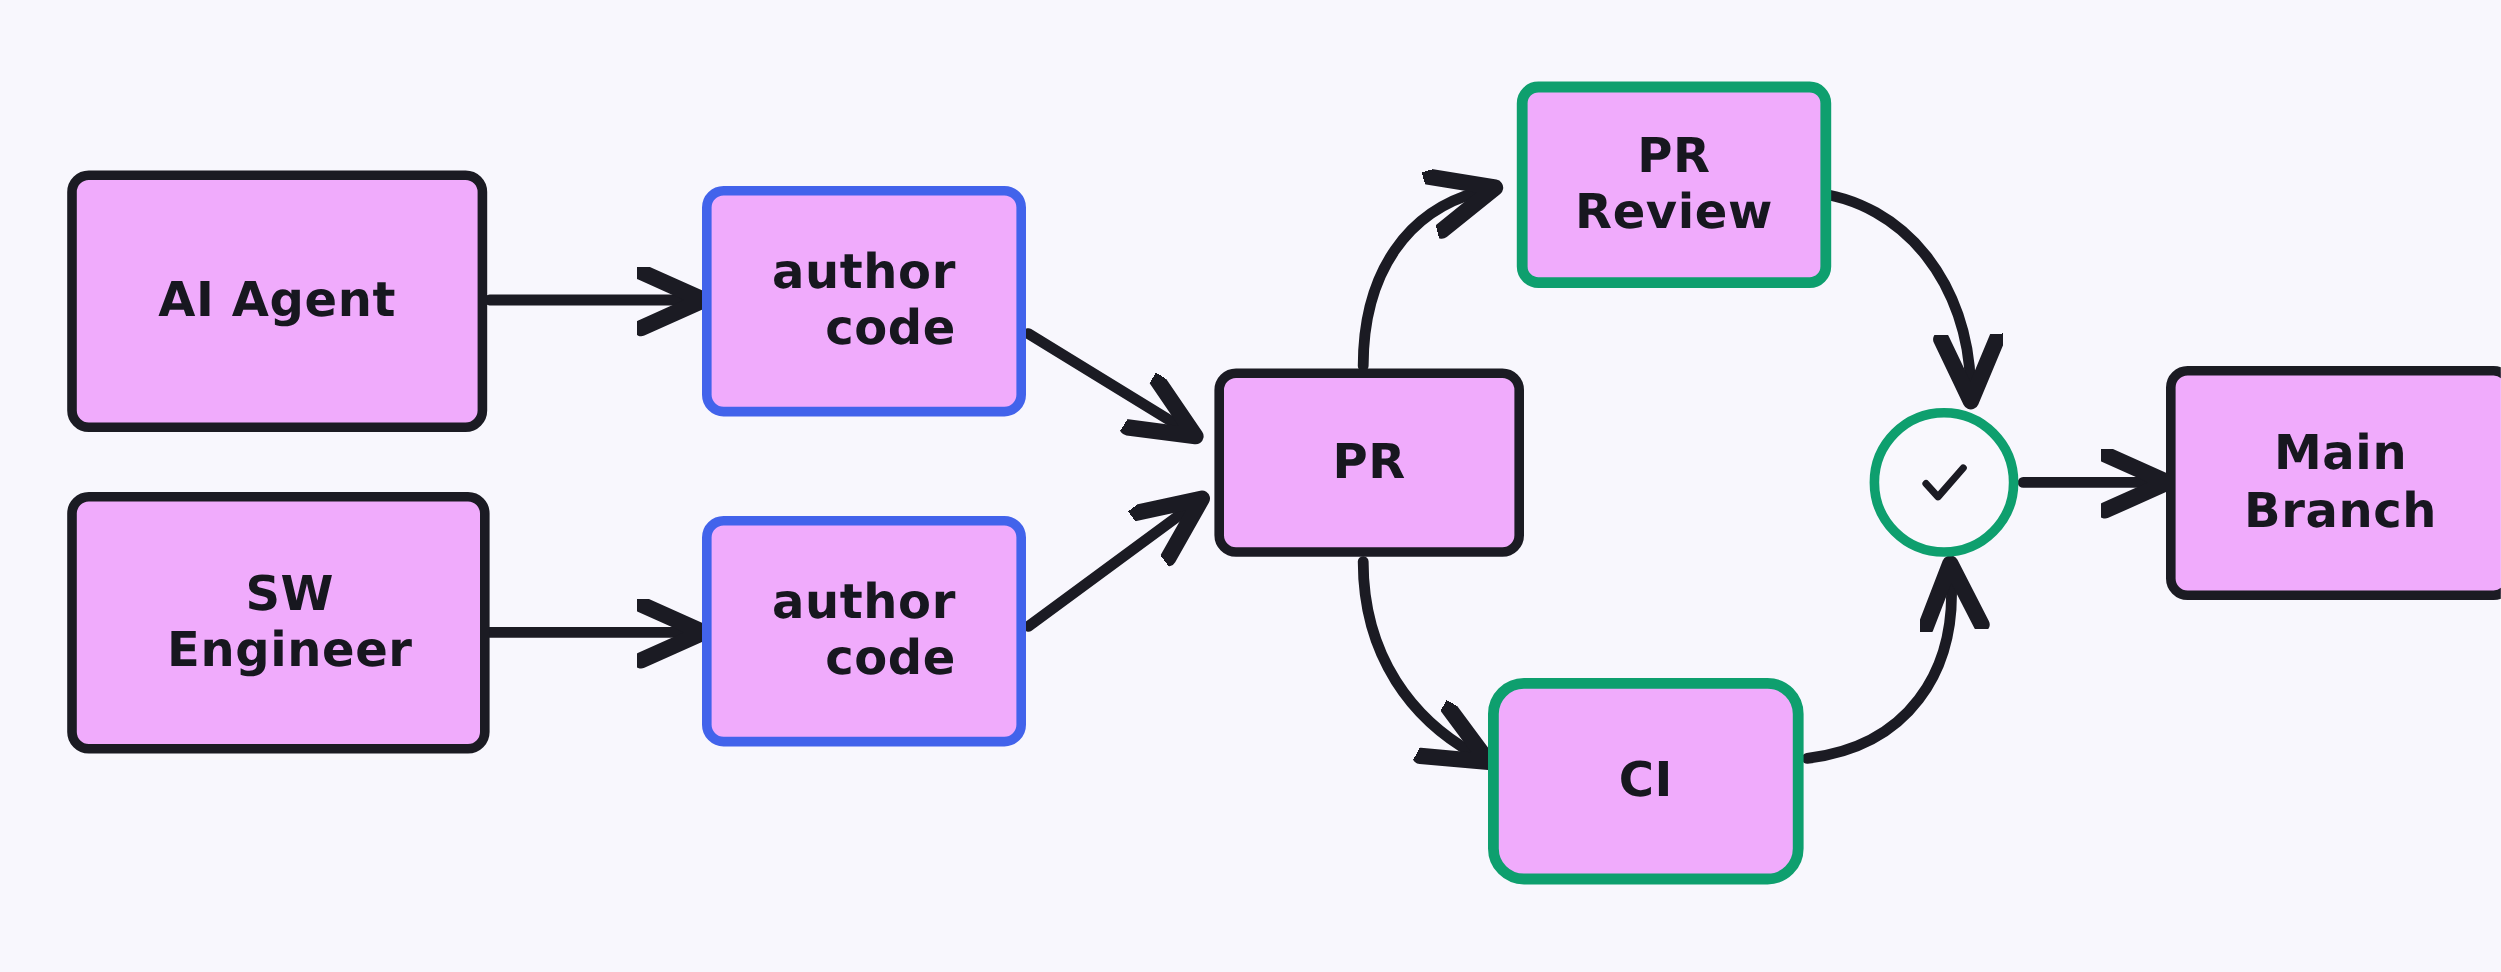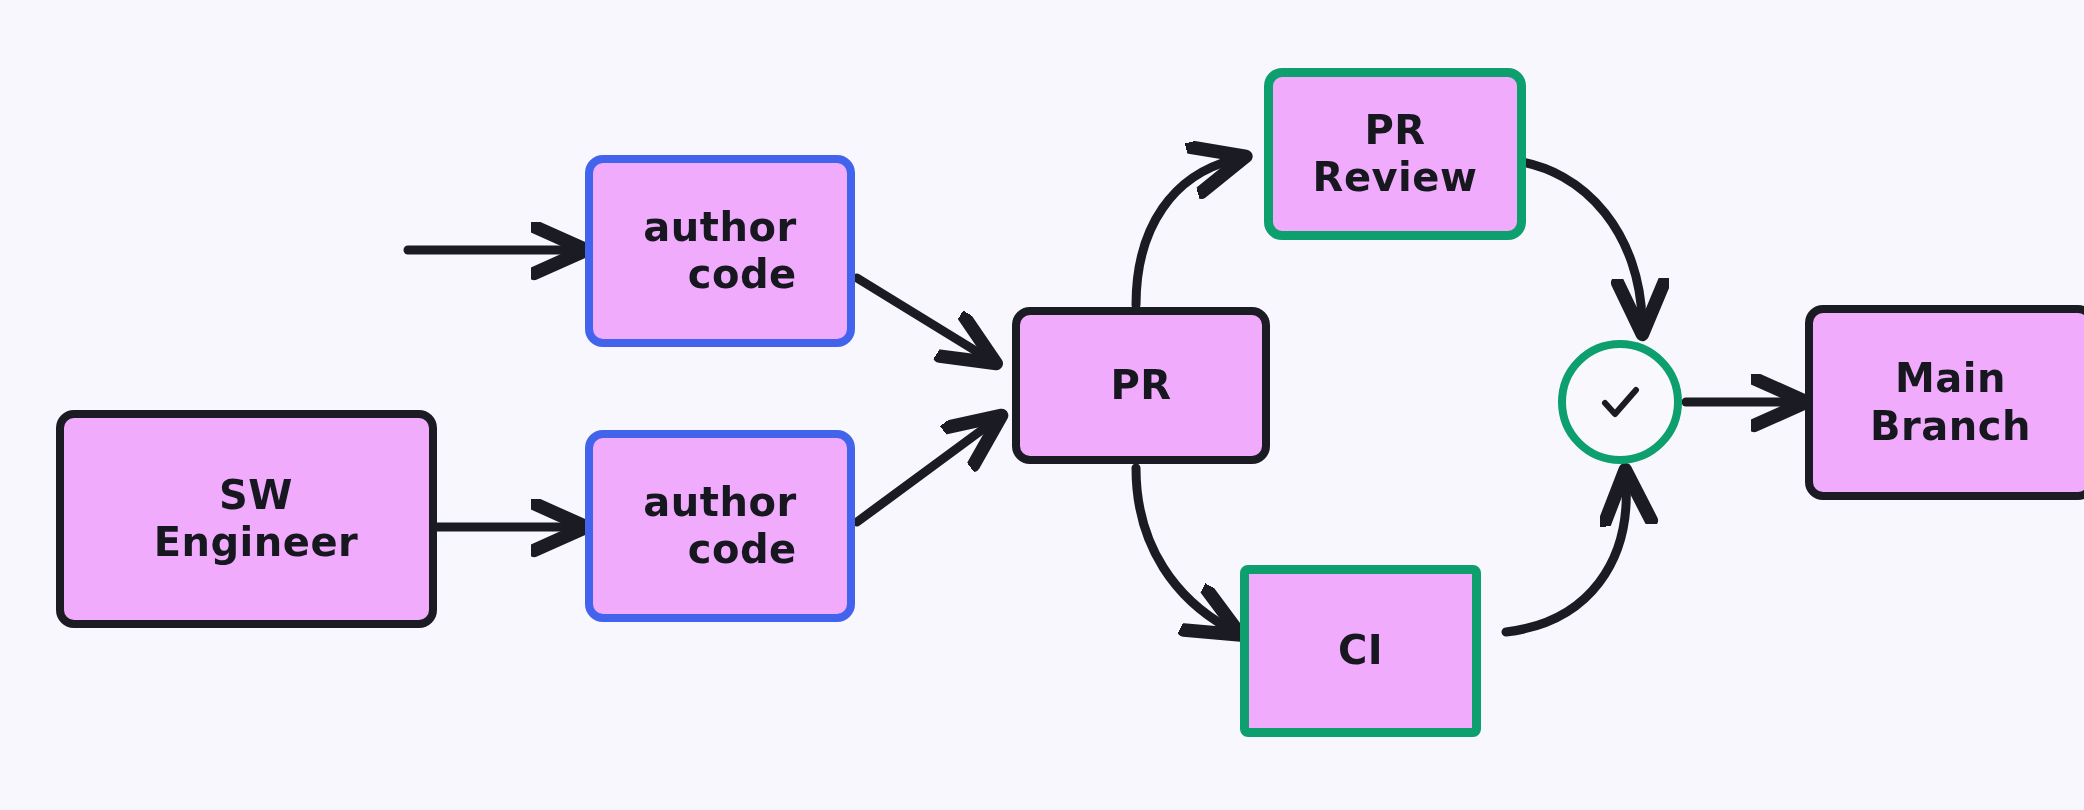--- a/index.html
+++ b/index.html
@@ -111,36 +111,37 @@
 
     <g>
       <path d="M 1506,632 C 1590,622 1630,560 1626,484" fill="none" stroke="#1b1b23" stroke-width="9" stroke-linecap="round" marker-end="url(#arrowhead-ink)"></path>
     </g>
 
     <g>
       <path d="M 1686,402 L 1792,402" fill="none" stroke="#1b1b23" stroke-width="9" stroke-linecap="round" marker-end="url(#arrowhead-ink)"></path>
     </g>
   </svg>
 
+  <div class="node node-black" style="left:56px; top:142px; width:350px; height:218px; border-width:8px; border-radius:18px; font-size:40px;">AI Agent</div>
 
-  <div class="node node-black" style="left:56px; top:410px; width:381px; height:218px; border-width:8px; border-radius:18px; font-size:40px;padding-left:19px;">SW
+  <div class="node node-black" style="left:56px; top:410px; width:352px; height:218px; border-width:8px; border-radius:18px; font-size:40px;padding-left:19px;">SW
 Engineer</div>
 
   <div class="node node-blue" style="left:585px; top:155px; width:270px; height:192px; border-width:8px; border-radius:18px; font-size:40px;">author
 code</div>
 
   <div class="node node-blue" style="left:585px; top:430px; width:270px; height:192px; border-width:8px; border-radius:18px; font-size:40px;">author
 code</div>
 
   <div class="node node-black" style="left:1012px; top:307px; width:258px; height:157px; border-width:8px; border-radius:18px; font-size:40px;">PR</div>
 
   <div class="node node-green" style="left:1264px; top:68px; width:262px; height:172px; border-width:9px; border-radius:18px; font-size:40px;">PR
 Review</div>
 
-  <div class="node node-green" style="left:1240px; top:565px; width:241px; height:172px; border-width:9px; border-radius:8px; font-size:40px;">CI</div>
+  <div class="node node-green" style="left:1240px; top:565px; width:263px; height:172px; border-width:9px; border-radius:30px; font-size:40px;">CI</div>
 
   <div class="check-node" style="left:1558px; top:340px; width:124px; height:124px;">
     <span>
       <svg width="62" height="62" viewBox="0 0 62 62" xmlns="http://www.w3.org/2000/svg">
         <path d="M16,32 L26,43 L47,19" fill="none" stroke="#1b1b23" stroke-width="6" stroke-linecap="round" stroke-linejoin="round"></path>
       </svg>
     </span>
   </div>
 
   <div class="node node-black" style="left:1805px; top:305px; width:291px; height:195px; border-width:8px; border-radius:18px; font-size:40px;">Main

